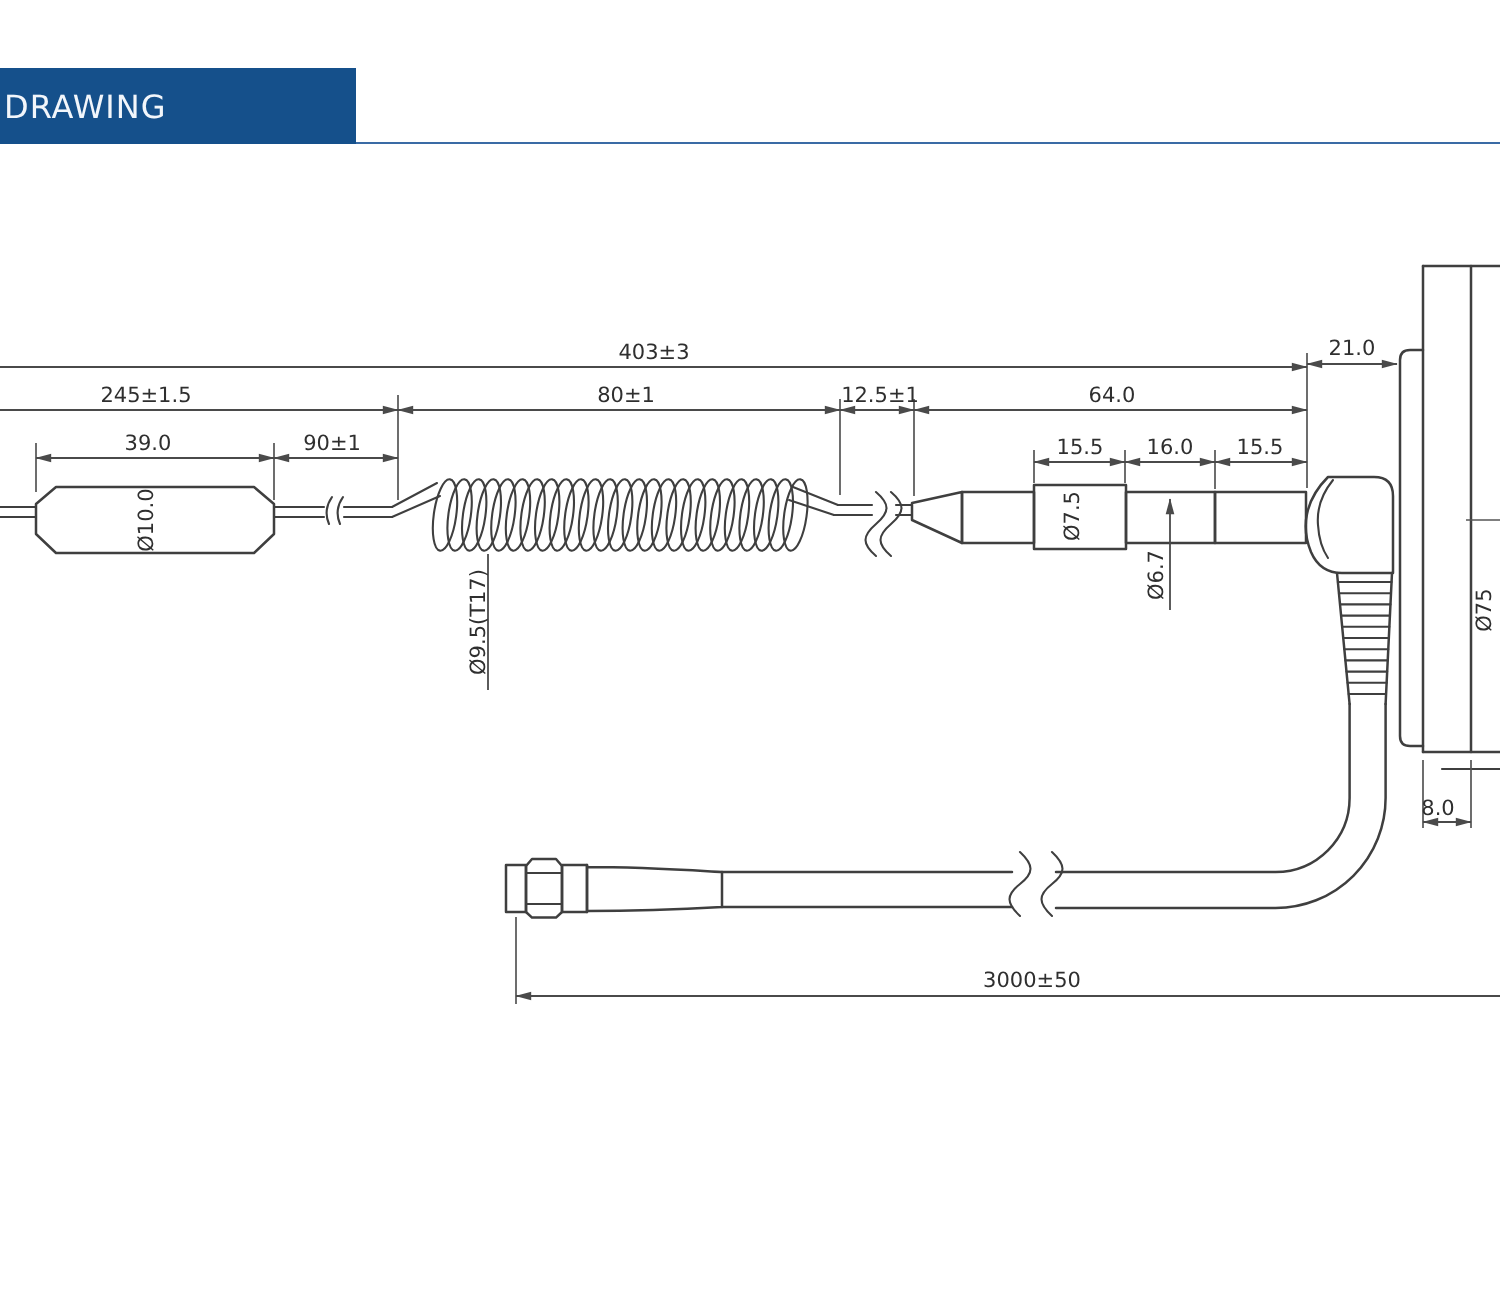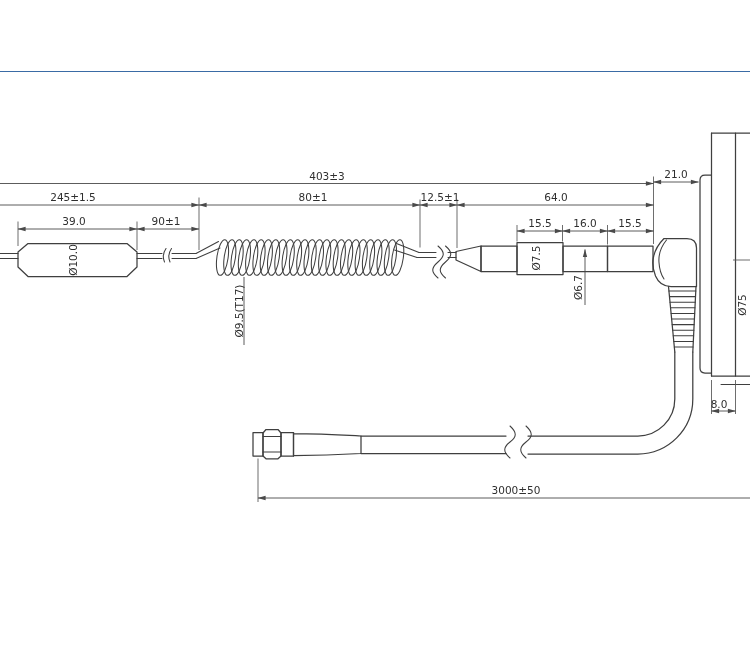--- a/index.html
+++ b/index.html
@@ -16,20 +16,23 @@
   .dim{fill:none;stroke:#4a4a4a;stroke-width:0.9;}
   .thin{fill:none;stroke:#545454;stroke-width:0.85;}
   text{font-family:"DejaVu Sans",sans-serif;font-size:10.5px;fill:#2f2f2f;}
   .mk{fill:#4a4a4a;stroke:none;}
 </style>
 </head>
 <body>
 
 <div class="page">
   <div class="header-underline" style="background: rgb(58, 107, 165);"></div>
+  <div class="header-bar" style="background: rgb(21, 80, 139);">
+    <span>DRAWING</span>
+  </div>
 
   <svg width="750" height="650" viewBox="0 0 750 650">
     <defs>
       <marker id="arr" viewBox="0 0 10 10" refX="9.5" refY="5" markerWidth="10" markerHeight="8" orient="auto-start-reverse" markerUnits="userSpaceOnUse">
         <path class="mk" d="M0,2.3 L10,5 L0,7.7 Z"></path>
       </marker>
     </defs>
 
     <g>
       <path class="obj" d="M18,252 L28,243.5 H127 L137,252 V267 L127,276.5 H28 L18,267 Z"></path>

